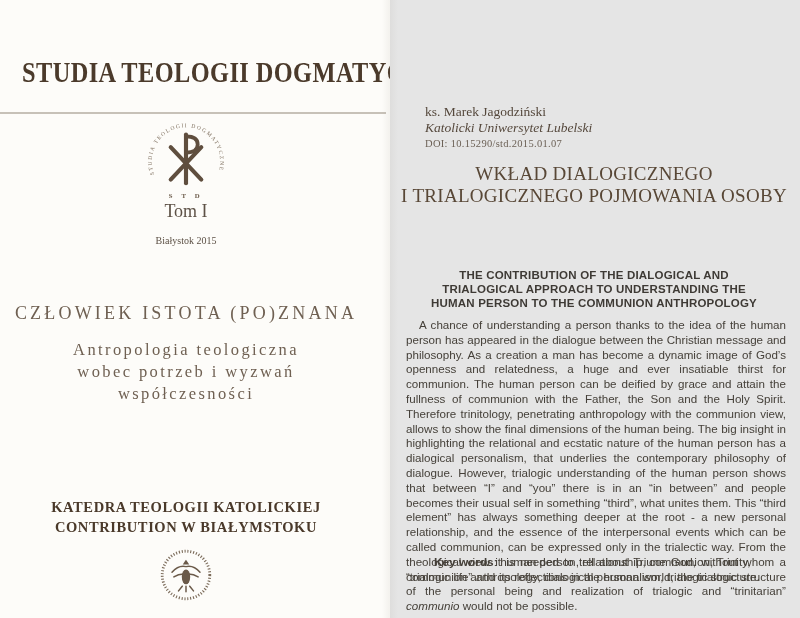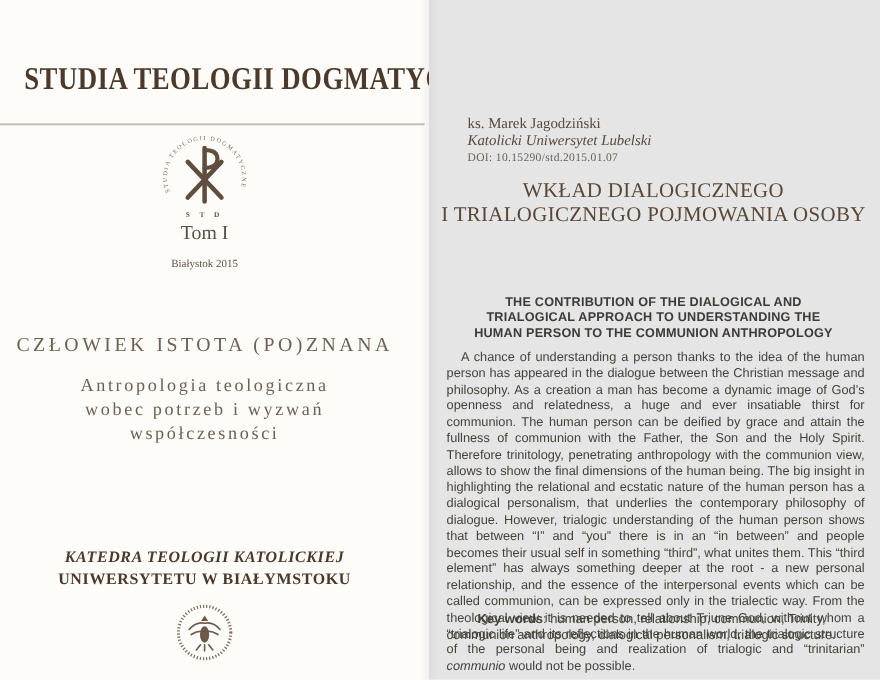--- a/index.html
+++ b/index.html
@@ -27,21 +27,21 @@
     position:absolute;left:0;top:112px;width:386px;height:2px;
     background:#c7c1b8;
   }
   .seal-top{position:absolute;left:141px;top:112px;width:90px;height:92px;}
   .centered-col{position:absolute;left:0;width:372px;text-align:center;}
   .volume{top:201px;font-size:18px;color:#5d5146;}
   .place-year{top:235px;font-size:10px;color:#5d5146;}
   .book-title{top:303px;font-size:18px;letter-spacing:3.2px;color:#6f6052;}
   .book-subtitle{top:339px;font-size:16.5px;letter-spacing:2.4px;color:#6f6052;line-height:22px;}
   .publisher{font-weight:bold;color:#4a392a;font-size:14.5px;letter-spacing:0.6px;}
-  .publisher-1{top:499px;font-style:italic;}
+  .publisher-1{top:499px;}
   .publisher-2{top:519px;}
   .seal-bottom{position:absolute;left:158px;top:546px;width:56px;height:58px;}
   
   .author-block{position:absolute;left:35px;top:104px;color:#55483c;}
   .author-name{font-size:13.5px;line-height:16px;}
   .affiliation{font-size:13.5px;font-style:italic;line-height:16px;}
   .doi{font-size:10.5px;letter-spacing:0.3px;color:#6c6156;line-height:15px;}
   .title-pl{
     position:absolute;left:4px;top:163px;width:400px;text-align:center;
     font-size:19px;color:#584736;line-height:21.5px;letter-spacing:0.3px;
@@ -99,21 +99,21 @@
   <div class="centered-col book-title">CZŁOWIEK ISTOTA (PO)ZNANA</div>
 
   <div class="centered-col book-subtitle">
     <div>Antropologia teologiczna</div>
     <div>wobec potrzeb i wyzwań</div>
     <div>współczesności</div>
   </div>
 
   <div class="centered-col publisher publisher-1">KATEDRA TEOLOGII KATOLICKIEJ</div>
 
-  <div class="centered-col publisher publisher-2">UNIWERSYTETU W BIAŁYMSTOKU</div>
+  <div class="centered-col publisher publisher-2">CONTRIBUTION W BIAŁYMSTOKU</div>
 
   <svg class="seal-bottom" viewBox="0 0 60 60">
     <circle cx="30" cy="30" r="25.5" fill="none" stroke="#7d6d5c" stroke-width="3" stroke-dasharray="1.2 1.9"></circle>
     <g stroke="#6b5a49" fill="none" stroke-width="1.6" stroke-linecap="round">
       <path d="M30,15 l-2,3 h4 z" fill="#6b5a49"></path>
       <path d="M15,27 q7,-8 15,-6 q8,-2 15,6"></path>
       <path d="M17,32 q6,-4 13,-3 q7,-1 13,3"></path>
       <ellipse cx="30" cy="32" rx="4.5" ry="8" fill="#6b5a49" stroke="none"></ellipse>
       <path d="M26,42 l-4,5 M30,42 l0,6 M34,42 l4,5"></path>
     </g>

